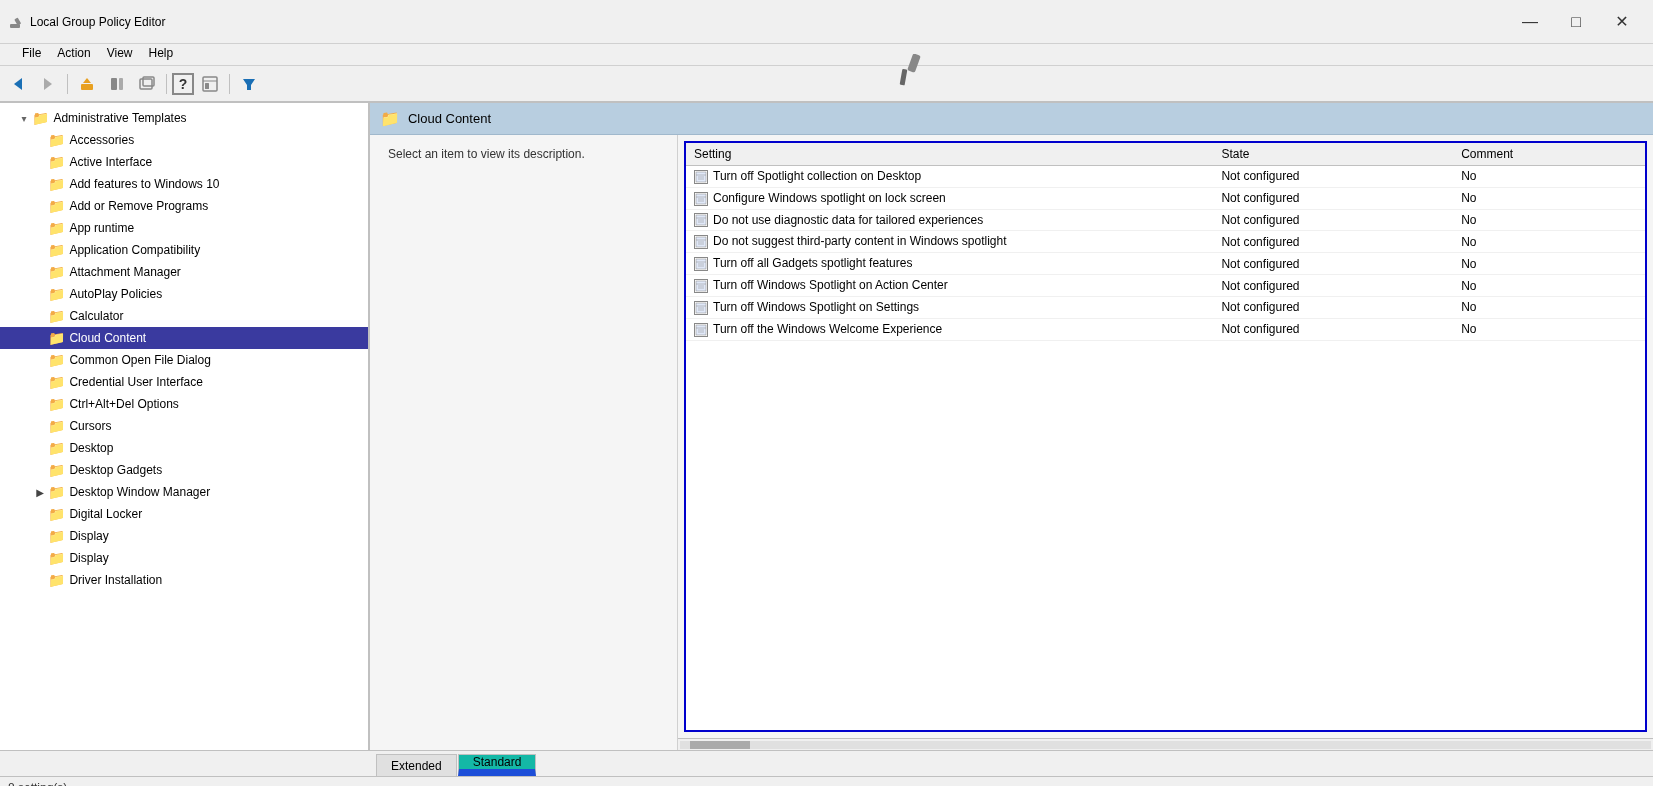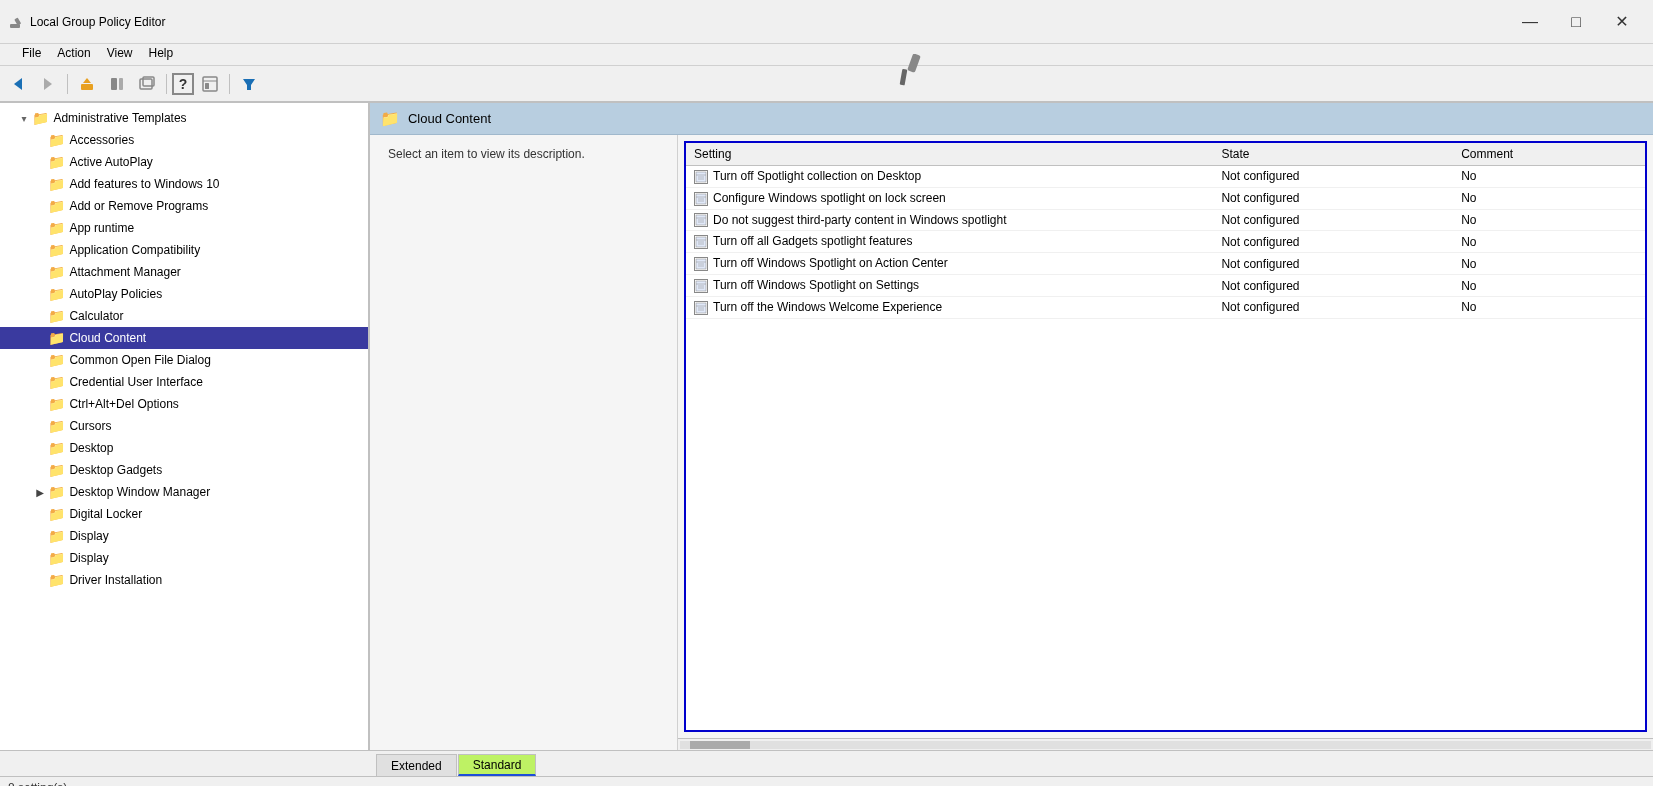--- a/index.html
+++ b/index.html
@@ -219,22 +219,22 @@
       padding: 0 14px;
       background: #e0e0e0;
       border: 1px solid #c0c0c0;
       border-bottom: none;
       cursor: pointer;
       font-size: 12px;
       display: flex; align-items: center;
       margin-right: 1px;
     }
     .tab.active {
-      background: #bef264;
-      border-bottom: 2px solid #1d4ed8;
+      background: #14b8a6;
+      border-bottom: 7px solid #1d4ed8;
       z-index: 1;
     }
 
     
     .status-bar {
       height: 22px;
       background: #f0f0f0;
       border-top: 1px solid #c0c0c0;
       display: flex;
       align-items: center;
@@ -363,21 +363,21 @@
 
     <div class="tree-item indent-2">
       <span class="expand-icon"></span>
       <span class="folder-icon">📁</span>
       <span class="item-label">Accessories</span>
     </div>
 
     <div class="tree-item indent-2">
       <span class="expand-icon"></span>
       <span class="folder-icon">📁</span>
-      <span class="item-label">Active AutoPlay</span>
+      <span class="item-label">Active Interface</span>
     </div>
 
     <div class="tree-item indent-2">
       <span class="expand-icon"></span>
       <span class="folder-icon">📁</span>
       <span class="item-label">Add features to Windows 10</span>
     </div>
 
     <div class="tree-item indent-2">
       <span class="expand-icon"></span>
@@ -531,20 +531,30 @@
                       </svg></span><span>Configure Windows spotlight on lock screen</span></td>
                   <td>Not configured</td>
                   <td>No</td>
                 </tr>
                 <tr>
                   <td><span style="display: inline-block; width: 14px; height: 14px; border: 1px solid rgb(136, 136, 136); margin-right: 5px; vertical-align: middle; position: relative; font-size: 8px; line-height: 14px; text-align: center;"><svg width="12" height="12" viewBox="0 0 12 12">
                         <rect x="1" y="1" width="10" height="10" fill="#e0e8f8" stroke="#888" stroke-width="0.5"></rect>
                         <line x1="1" y1="4" x2="11" y2="4" stroke="#888" stroke-width="0.5"></line>
                         <line x1="3" y1="6" x2="9" y2="6" stroke="#888" stroke-width="0.5"></line>
                         <line x1="3" y1="8" x2="9" y2="8" stroke="#888" stroke-width="0.5"></line>
+                      </svg></span><span>Do not use diagnostic data for tailored experiences</span></td>
+                  <td>Not configured</td>
+                  <td>No</td>
+                </tr>
+                <tr>
+                  <td><span style="display: inline-block; width: 14px; height: 14px; border: 1px solid rgb(136, 136, 136); margin-right: 5px; vertical-align: middle; position: relative; font-size: 8px; line-height: 14px; text-align: center;"><svg width="12" height="12" viewBox="0 0 12 12">
+                        <rect x="1" y="1" width="10" height="10" fill="#e0e8f8" stroke="#888" stroke-width="0.5"></rect>
+                        <line x1="1" y1="4" x2="11" y2="4" stroke="#888" stroke-width="0.5"></line>
+                        <line x1="3" y1="6" x2="9" y2="6" stroke="#888" stroke-width="0.5"></line>
+                        <line x1="3" y1="8" x2="9" y2="8" stroke="#888" stroke-width="0.5"></line>
                       </svg></span><span>Do not suggest third-party content in Windows spotlight</span></td>
                   <td>Not configured</td>
                   <td>No</td>
                 </tr>
                 <tr>
                   <td><span style="display: inline-block; width: 14px; height: 14px; border: 1px solid rgb(136, 136, 136); margin-right: 5px; vertical-align: middle; position: relative; font-size: 8px; line-height: 14px; text-align: center;"><svg width="12" height="12" viewBox="0 0 12 12">
                         <rect x="1" y="1" width="10" height="10" fill="#e0e8f8" stroke="#888" stroke-width="0.5"></rect>
                         <line x1="1" y1="4" x2="11" y2="4" stroke="#888" stroke-width="0.5"></line>
                         <line x1="3" y1="6" x2="9" y2="6" stroke="#888" stroke-width="0.5"></line>
                         <line x1="3" y1="8" x2="9" y2="8" stroke="#888" stroke-width="0.5"></line>

